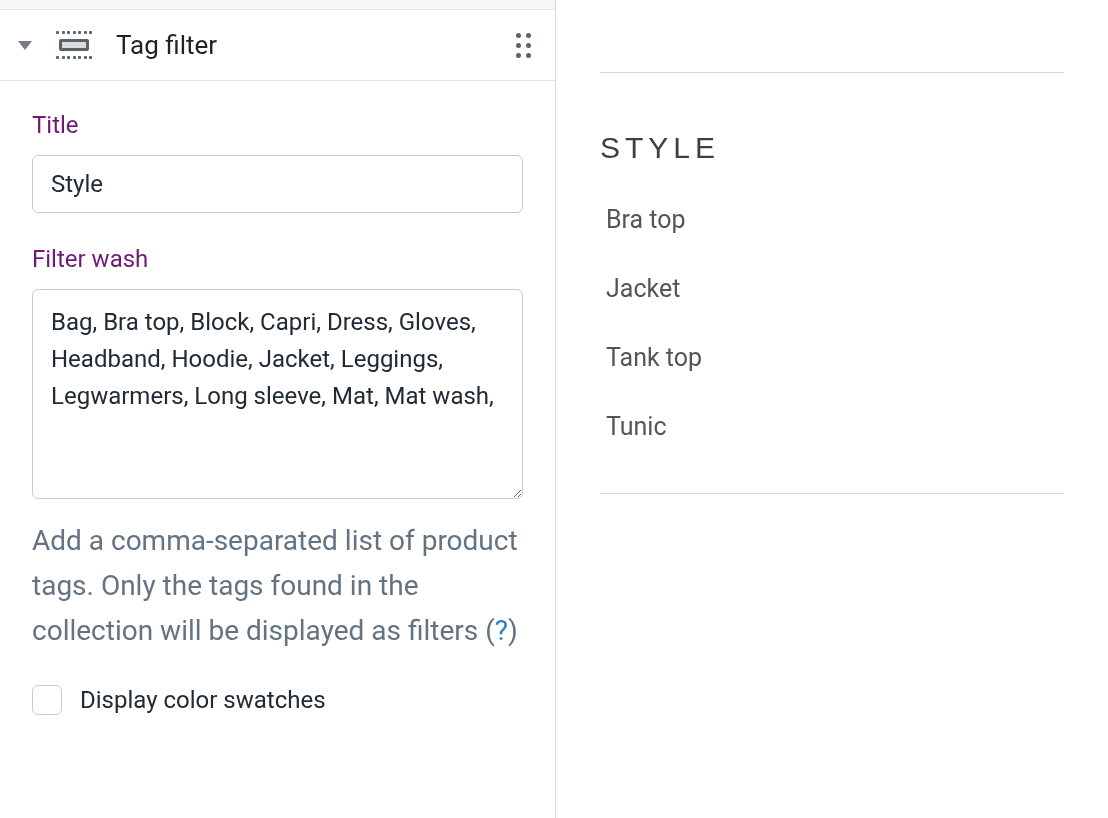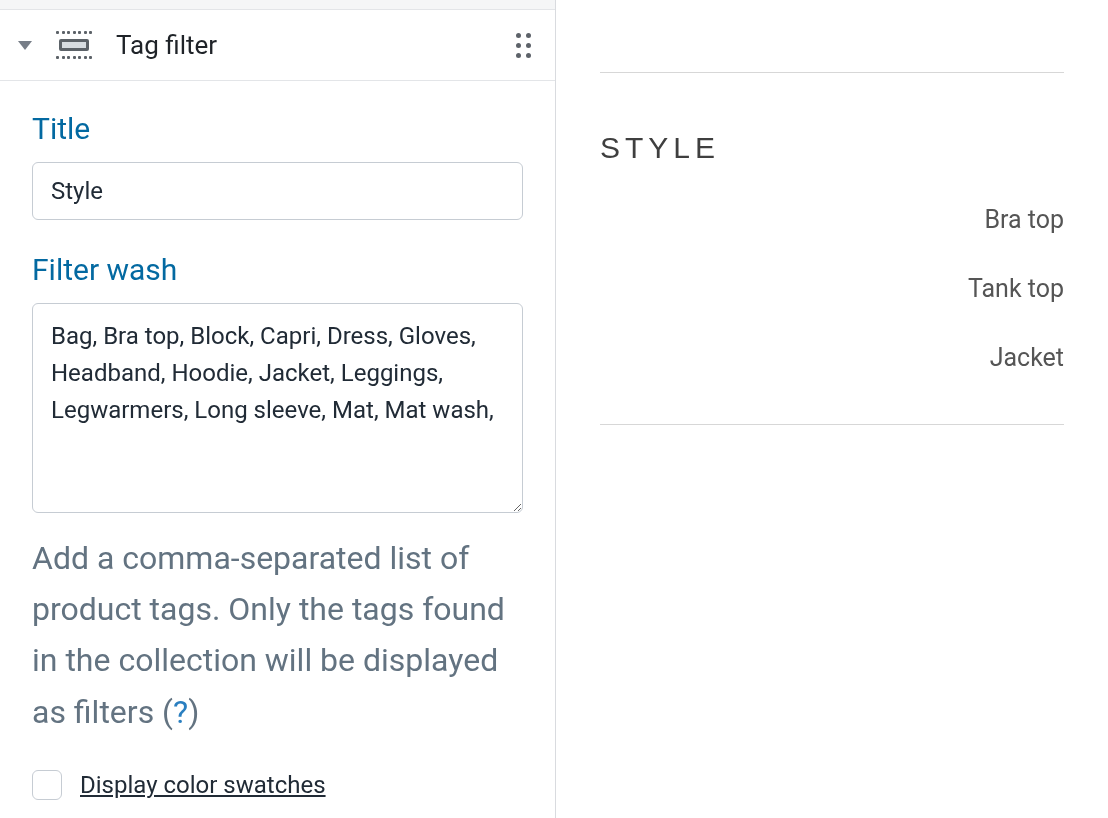--- a/index.html
+++ b/index.html
@@ -67,22 +67,22 @@
   }
   .drag-handle span {
     width: 5px; height: 5px; background: #5d6269; border-radius: 50%;
   }
 
   .form {
     padding: 30px 32px 0 32px;
     overflow: hidden;
   }
   .label {
-    font-size: 30px;
-    color: #0369a1;
+    font-size: 24px;
+    color: #701a75;
     margin-bottom: 16px;
   }
   .text-input {
     width: 100%;
     font-size: 24px;
     padding: 14px 18px;
     border: 1px solid #c6ccd3;
     border-radius: 6px;
     color: #212b36;
     background: #fff;
@@ -96,21 +96,21 @@
     line-height: 1.55;
     padding: 14px 18px;
     border: 1px solid #c6ccd3;
     border-radius: 6px;
     color: #212b36;
     background: #fff;
     font-family: inherit;
     resize: both;
   }
   .help-text {
-    font-size: 32px;
+    font-size: 28px;
     line-height: 1.6;
     color: #637381;
     margin-top: 16px;
   }
   .help-link {
     color: #2a7fc0;
     cursor: pointer;
   }
   .checkbox-row {
     display: flex;
@@ -120,21 +120,20 @@
   }
   .checkbox {
     width: 30px; height: 30px;
     border: 1px solid #c6ccd3;
     border-radius: 6px;
     background: #fff;
   }
   .checkbox-label {
     font-size: 24px;
     color: #212b36;
-    text-decoration: underline;
   }
 
   
   .right {
     flex: 1;
     padding: 0 44px;
     display: flex;
     flex-direction: column;
   }
   .divider {
@@ -149,21 +148,20 @@
     letter-spacing: 5px;
     color: #3f3f3f;
     font-weight: 400;
     margin: 58px 0 40px 0;
   }
   .filter-list {
     display: flex;
     flex-direction: column;
     gap: 40px;
     margin-bottom: 52px;
-    text-align: right;
   }
   .filter-item {
     font-size: 25px;
     color: #555;
     padding-left: 6px;
     cursor: pointer;
   }
 </style>
 </head>
 <body>
@@ -227,19 +225,20 @@
       </div>
     </div>
   </div>
 
   <div class="right">
     <hr class="divider top">
     <div id="preview-body">
         <div class="preview-heading">STYLE</div>
         <div class="filter-list">
           <div class="filter-item">Bra top</div>
+          <div class="filter-item">Jacket</div>
           <div class="filter-item">Tank top</div>
-          <div class="filter-item">Jacket</div>
+          <div class="filter-item">Tunic</div>
         </div>
         <hr class="divider">
       </div>
   </div>
 </div>
 
 </body></html>

